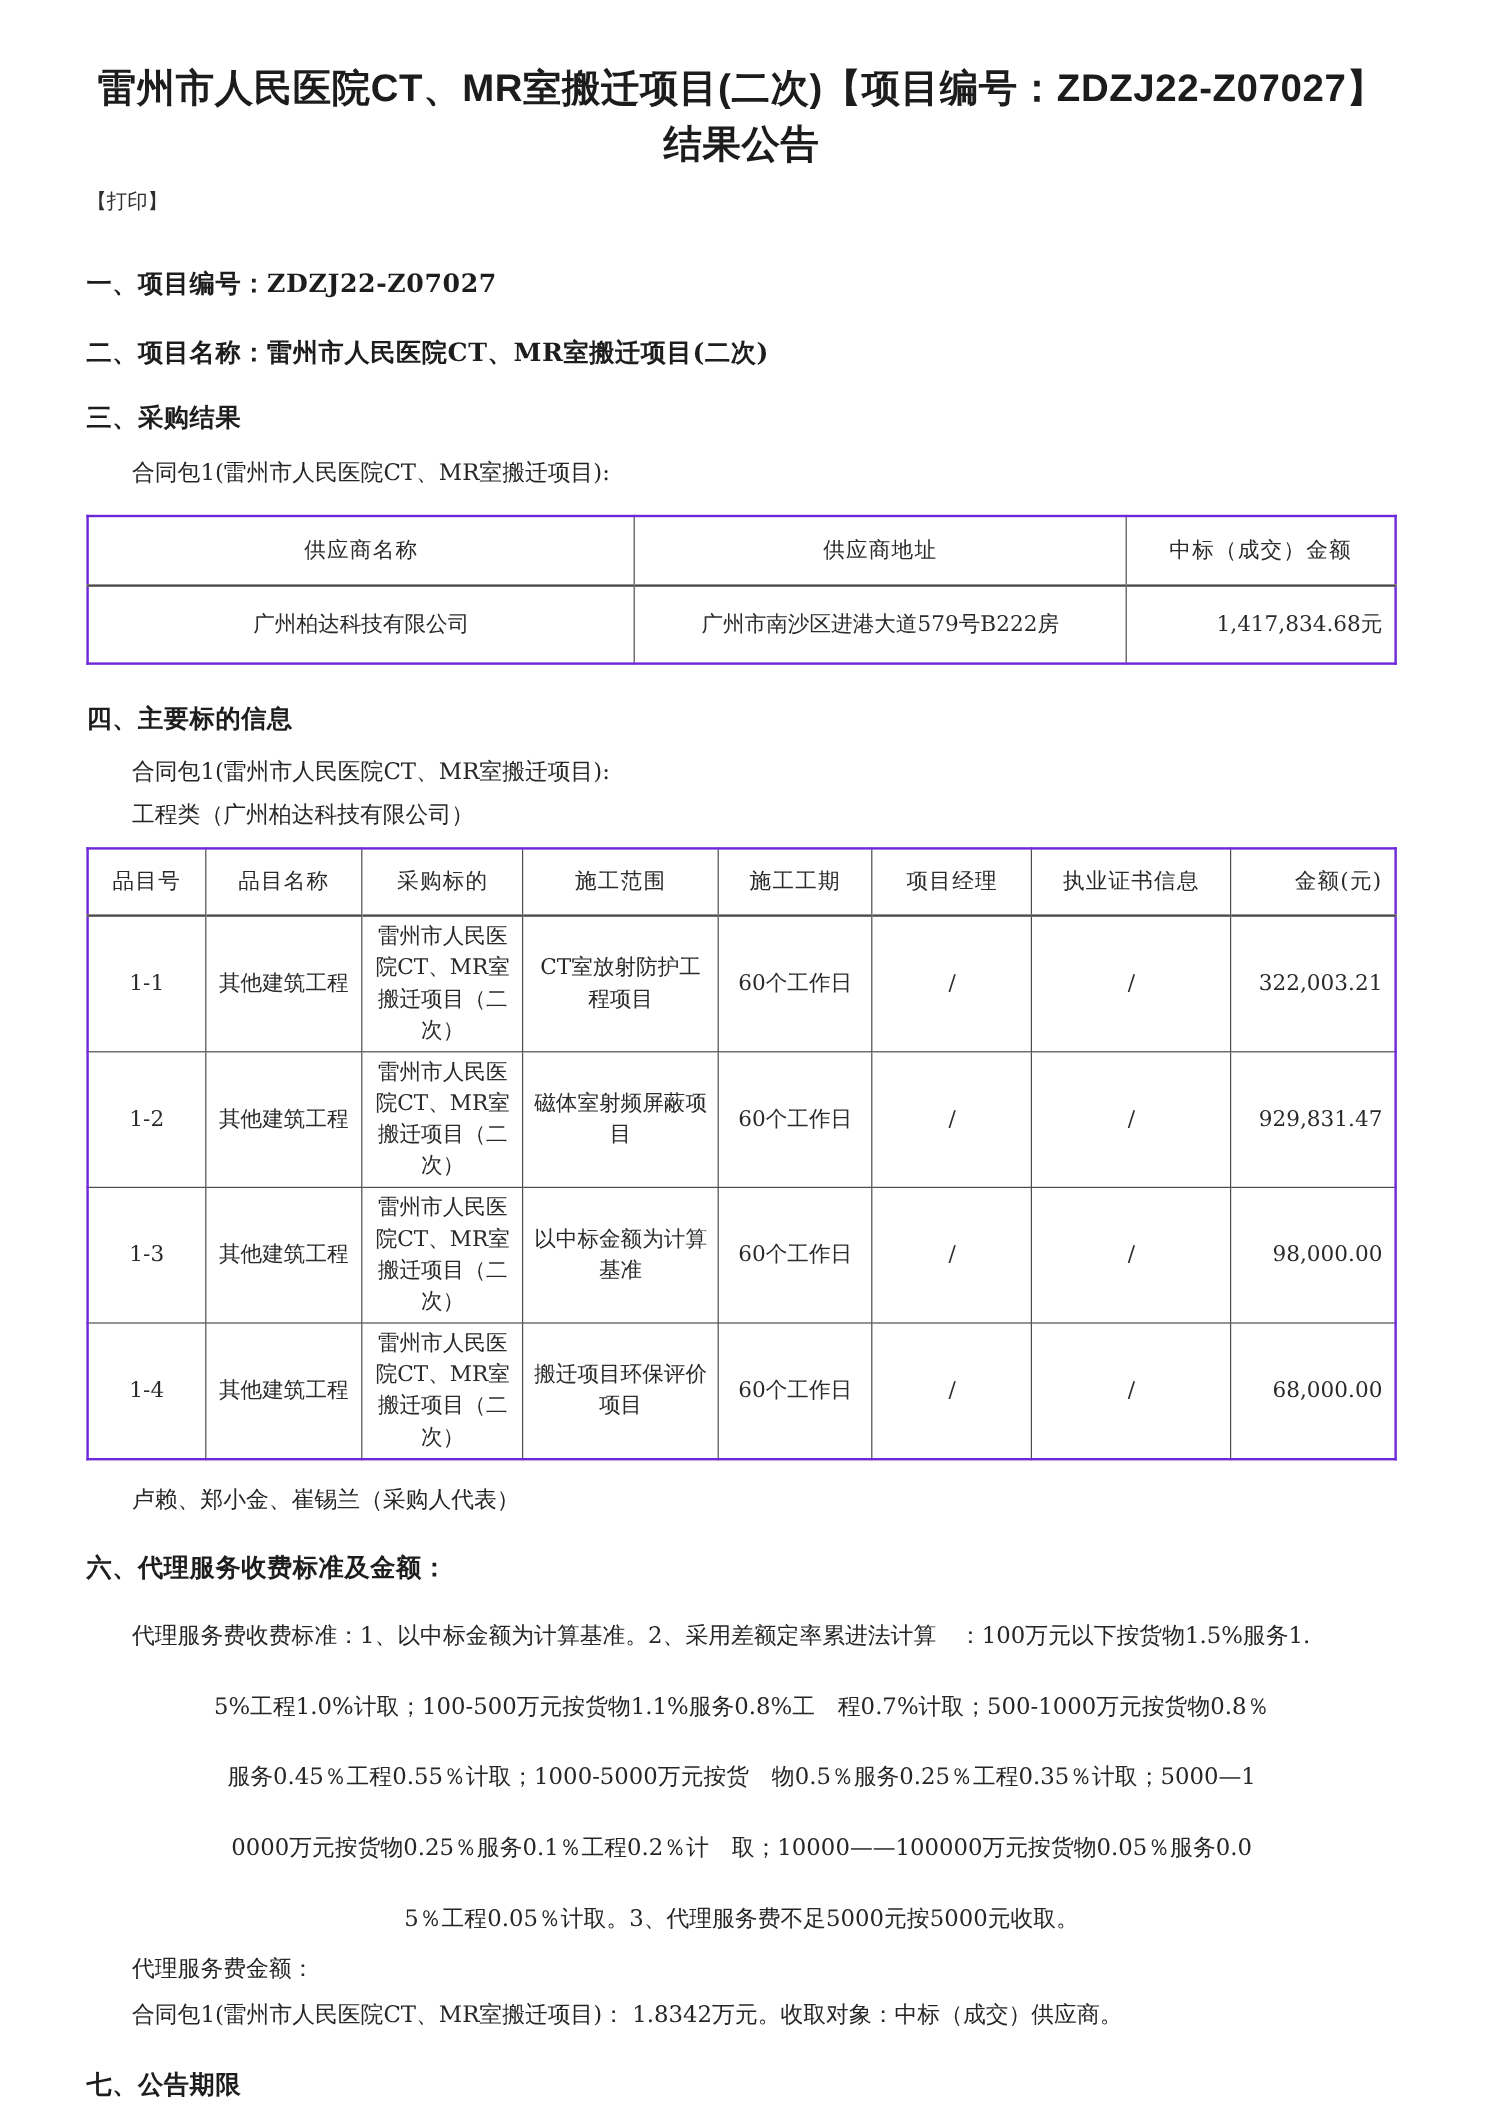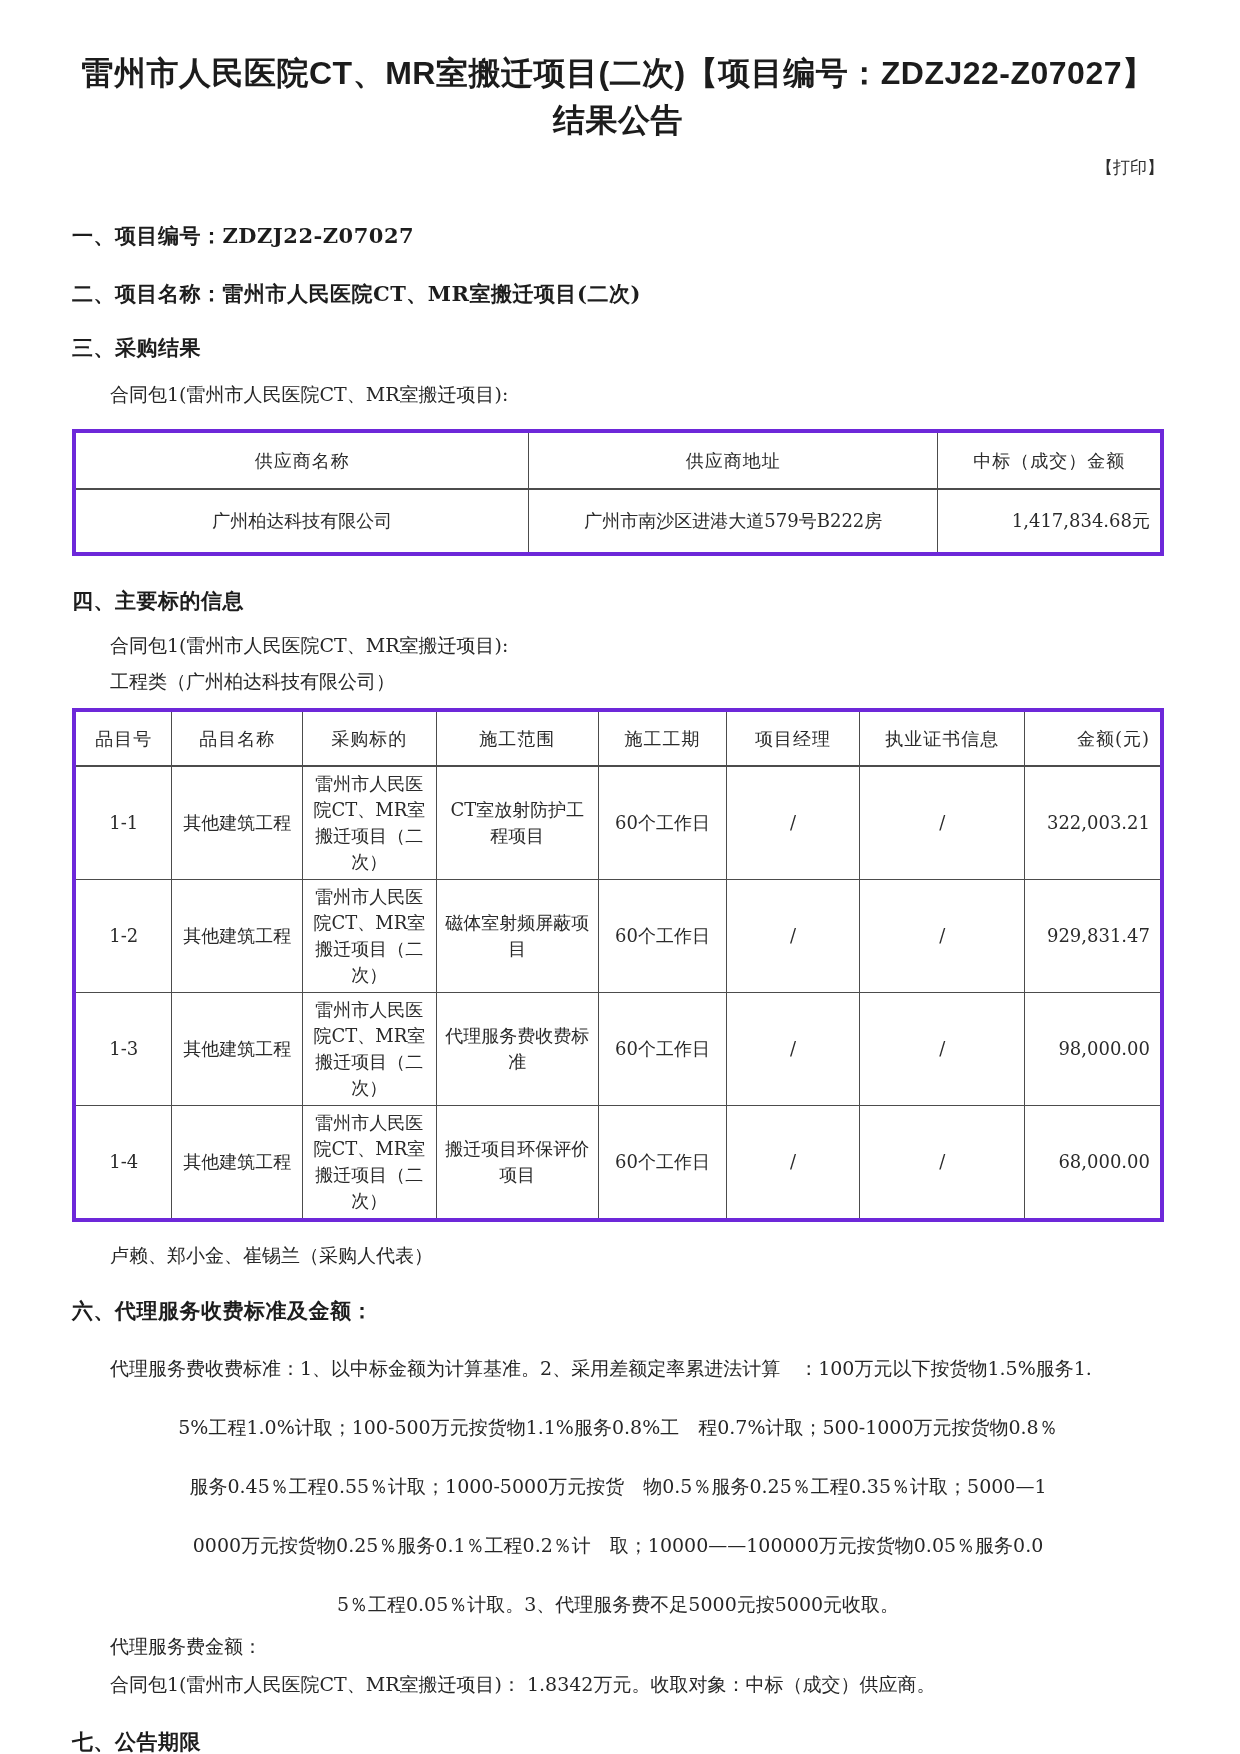--- a/index.html
+++ b/index.html
@@ -17,21 +17,21 @@
     margin-top: 6px;
     text-align: center;
     font-family: "Liberation Sans", "DejaVu Sans", sans-serif;
     font-weight: bold;
     font-size: 32px;
     line-height: 47px;
     color: #1c1c1c;
     letter-spacing: 0.5px;
   }
 
-  .print-row { margin-top: 12px; text-align: right; font-size: 17px; }
+  .print-row { margin-top: 12px; text-align: left; font-size: 17px; }
   .print-btn { color: #2e2e2e; cursor: pointer; text-decoration: none; }
 
   .sec-heading {
     margin-top: 28px;
     font-size: 21px;
     font-weight: bold;
     color: #1d1d1d;
     letter-spacing: 0.5px;
     line-height: 30px;
   }
@@ -49,21 +49,21 @@
   .gap-18 { margin-top: 18px; }
   .gap-16 { margin-top: 16px; }
   .gap-12 { margin-top: 12px; }
   .gap-10 { margin-top: 10px; }
   .gap-20 { margin-top: 20px; }
 
   table {
     width: 100%;
     border-collapse: collapse;
     table-layout: fixed;
-    border: 4px solid #6d28d9;
+    border: 2px solid #6d28d9;
   }
   .tbl-result { margin-top: 22px; }
   .tbl-items  { margin-top: 14px; border-radius: 23px; }
   th, td {
     border: 1px solid #4c4c4c;
     font-weight: normal;
     font-size: 18px;
     line-height: 26px;
     text-align: center;
     vertical-align: middle;
@@ -170,21 +170,21 @@
         <td>磁体室射频屏蔽项目</td>
         <td>60个工作日</td>
         <td>/</td>
         <td>/</td>
         <td class="cell-right">929,831.47</td>
       </tr>
       <tr>
         <td>1-3</td>
         <td>其他建筑工程</td>
         <td>雷州市人民医院CT、MR室搬迁项目（二次）</td>
-        <td>代理服务费收费标准</td>
+        <td>以中标金额为计算基准</td>
         <td>60个工作日</td>
         <td>/</td>
         <td>/</td>
         <td class="cell-right">98,000.00</td>
       </tr>
       <tr>
         <td>1-4</td>
         <td>其他建筑工程</td>
         <td>雷州市人民医院CT、MR室搬迁项目（二次）</td>
         <td>搬迁项目环保评价项目</td>

